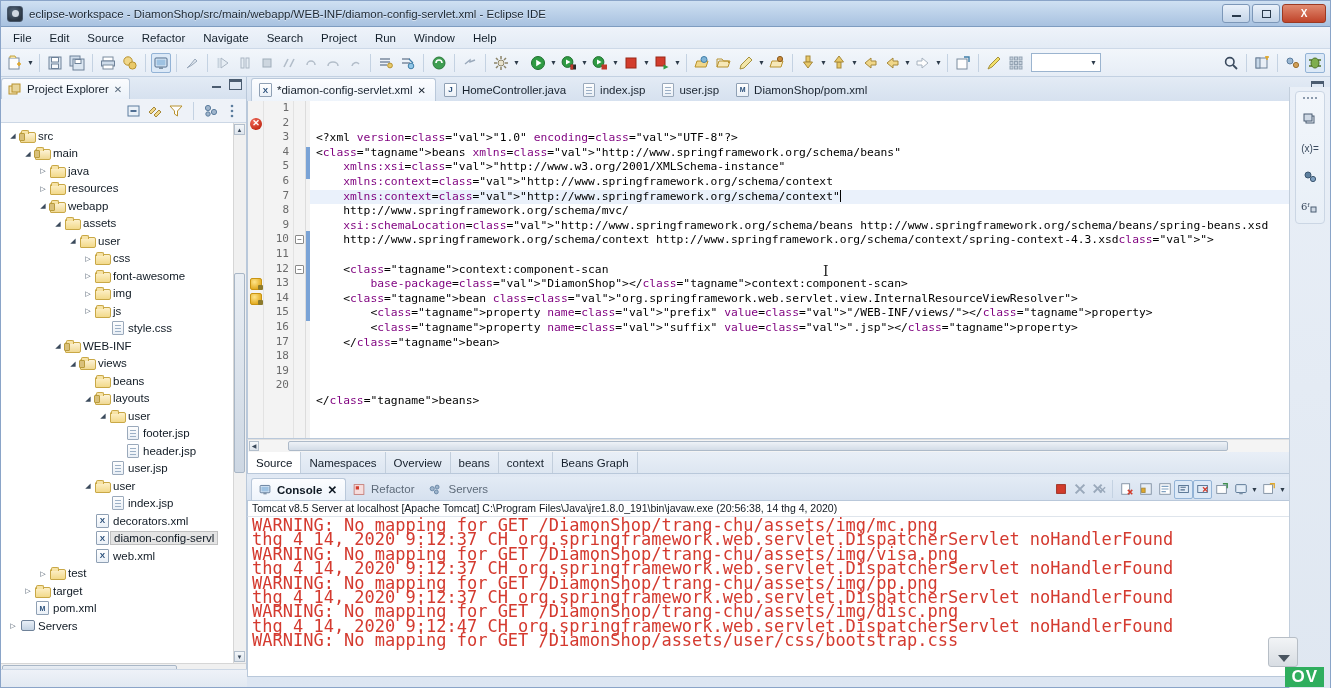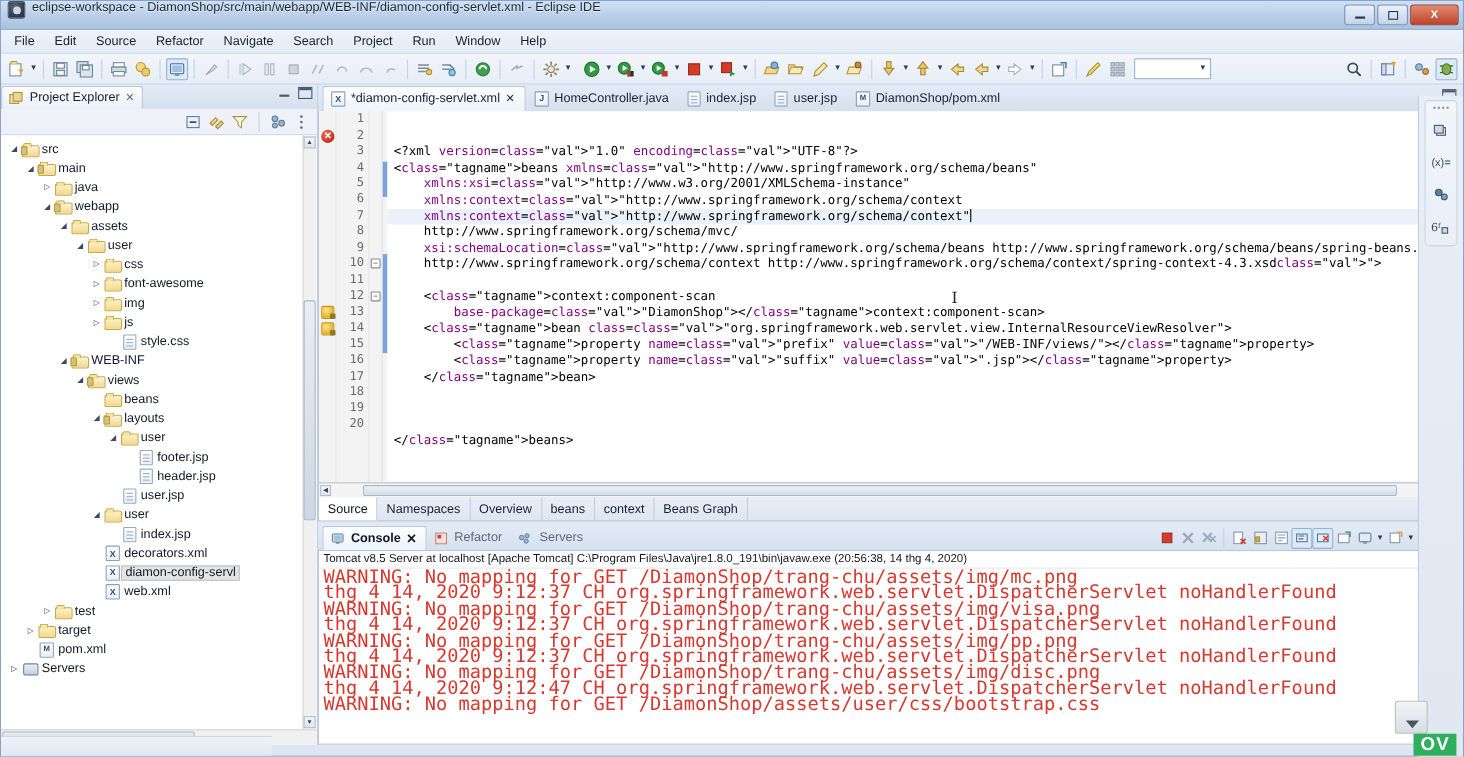--- a/index.html
+++ b/index.html
@@ -16,21 +16,21 @@
     width: 1331px; height: 688px;
     background: linear-gradient(#e8eef7, #dde6f2);
     border: 1px solid #8aa4c8;
   }
 
   
   .titlebar {
     height: 26px;
     background: linear-gradient(#cfe0f2, #b9cfe8 55%, #a8c2e0);
     border-bottom: 1px solid #7e9cc0;
-    display: flex; align-items: flex-start;
+    display: flex; align-items: center;
     padding: 0 2px 0 6px;
     position: relative;
   }
   .tb-icon {
     width: 16px; height: 16px; margin-right: 6px;
     border-radius: 3px;
     background: radial-gradient(circle at 40% 35%, #5b6d80, #2c3846 70%);
     border: 1px solid #46566a;
     position: relative; flex: none;
   }
@@ -98,21 +98,21 @@
     display: flex; align-items: center; justify-content: flex-end;
     padding-right: 3px; font-size: 7px; color: #2d3b4a; flex: none;
   }
   .tb-right { position: absolute; right: 4px; display: flex; align-items: center; }
 
   
   .body { display: flex; height: 600px; }
 
   
   .left {
-    width: 288px; flex: none; display: flex; flex-direction: column;
+    width: 246px; flex: none; display: flex; flex-direction: column;
     background: #f1f4f9;
     border-right: 1px solid #b9c8da;
   }
   .view-tabrow {
     height: 22px; display: flex; align-items: flex-end;
     background: linear-gradient(#e3ebf5,#d6e1ef);
     position: relative;
   }
   .view-tab {
     height: 21px; display: flex; align-items: center; gap: 5px;
@@ -748,20 +748,28 @@
             </span>
             <span class="tlabel">main</span>
           </div>
           <div class="trow">
             <span style="width:36px;flex:none"></span>
             <span class="twist">▷</span>
             <span class="ticon">
               <span class="fold"></span>
             </span>
             <span class="tlabel">java</span>
+          </div>
+          <div class="trow">
+            <span style="width:36px;flex:none"></span>
+            <span class="twist">▷</span>
+            <span class="ticon">
+              <span class="fold"></span>
+            </span>
+            <span class="tlabel">resources</span>
           </div>
           <div class="trow">
             <span style="width:36px;flex:none"></span>
             <span class="twist">◢</span>
             <span class="ticon">
               <span class="fold src">
                 <span class="pkg"></span>
               </span>
             </span>
             <span class="tlabel">webapp</span>

